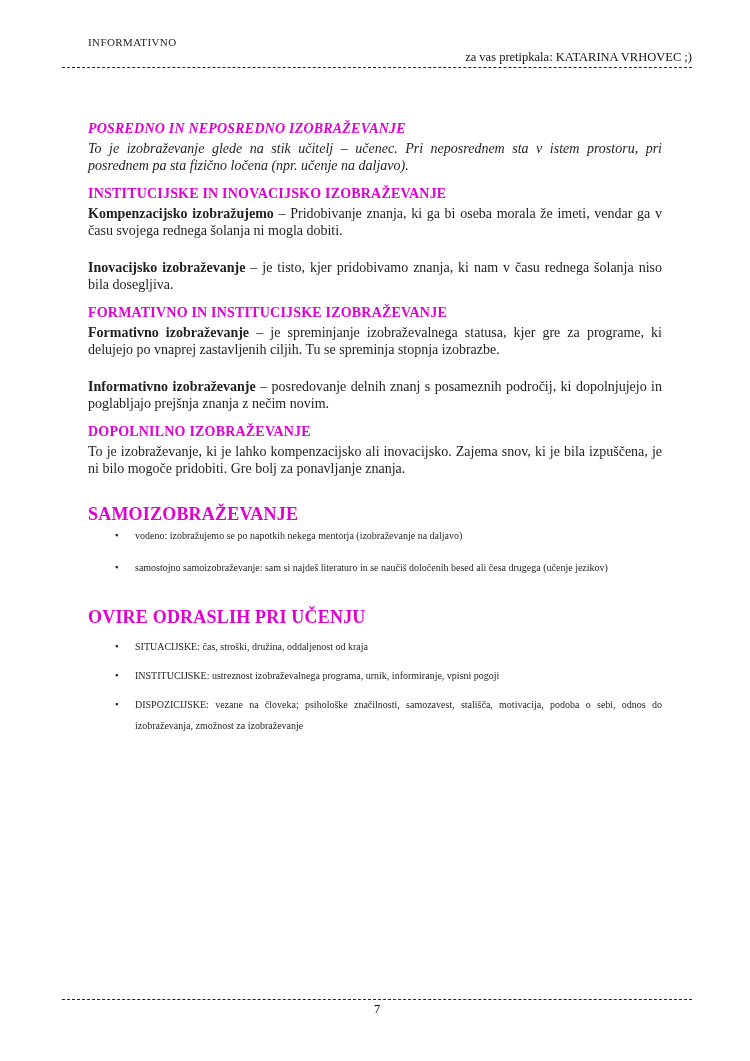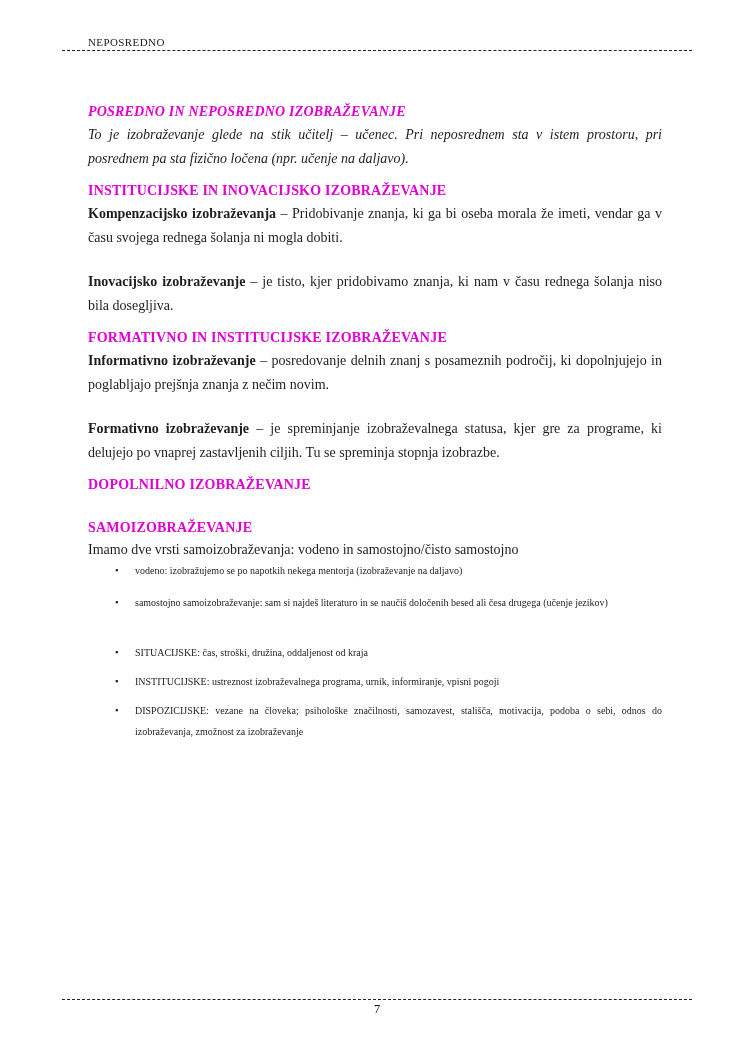--- a/index.html
+++ b/index.html
@@ -36,30 +36,30 @@
   .content { margin: 0 88px; }
   .sec { margin-top: 12px; }
   .sec-first { margin-top: 53px; font-style: italic; }
   .h-small {
     font-size: 14px;
     font-weight: bold;
     color: var(--heading-magenta, #e100d2);
     letter-spacing: 0.2px;
   }
   .h-big {
-    font-size: 14px;
+    font-size: 18px;
     font-weight: bold;
     color: var(--heading-magenta, #e100d2);
     letter-spacing: 0.2px;
   }
   .sec-samo { margin-top: 27px; }
   .sec-ovire { margin-top: 29px; }
   .para {
     font-size: 14px;
-    line-height: 24px;
+    line-height: 17px;
     text-align: justify;
     margin-top: 3px;
   }
   .para + .para { margin-top: 20px; }
   .intro {
     font-size: 14px;
     line-height: 21px;
     margin-top: 3px;
   }
   .bullets { margin-top: 0; }
@@ -96,62 +96,64 @@
     margin-top: 2px;
     color: #111;
   }
 </style>
 </head>
 <body>
 
 <div class="page">
 
   <div class="hdr">
-    <div class="hdr-course">NEPOSREDNO</div>
+    <div class="hdr-course">INFORMATIVNO</div>
+    <div class="hdr-credit">za vas pretipkala: KATARINA VRHOVEC ;)</div>
   </div>
 
   <div class="content">
 
     <div class="sec sec-first">
       <div class="h-small">POSREDNO IN NEPOSREDNO IZOBRAŽEVANJE</div>
       <p class="para"><b></b><span>To je izobraževanje glede na stik učitelj – učenec. Pri neposrednem sta v istem prostoru, pri posrednem pa sta fizično ločena (npr. učenje na daljavo).</span></p>
     </div>
 
     <div class="sec">
       <div class="h-small">INSTITUCIJSKE IN INOVACIJSKO IZOBRAŽEVANJE</div>
-      <p class="para"><b>Kompenzacijsko izobraževanja</b><span> – Pridobivanje znanja, ki ga bi oseba morala že imeti, vendar ga v času svojega rednega šolanja ni mogla dobiti.</span></p>
+      <p class="para"><b>Kompenzacijsko izobražujemo</b><span> – Pridobivanje znanja, ki ga bi oseba morala že imeti, vendar ga v času svojega rednega šolanja ni mogla dobiti.</span></p>
       <p class="para"><b>Inovacijsko izobraževanje</b><span> – je tisto, kjer pridobivamo znanja, ki nam v času rednega šolanja niso bila dosegljiva.</span></p>
     </div>
 
     <div class="sec">
       <div class="h-small">FORMATIVNO IN INSTITUCIJSKE IZOBRAŽEVANJE</div>
+      <p class="para"><b>Formativno izobraževanje</b><span> – je spreminjanje izobraževalnega statusa, kjer gre za programe, ki delujejo po vnaprej zastavljenih ciljih. Tu se spreminja stopnja izobrazbe.</span></p>
       <p class="para"><b>Informativno izobraževanje</b><span> – posredovanje delnih znanj s posameznih področij, ki dopolnjujejo in poglabljajo prejšnja znanja z nečim novim.</span></p>
-      <p class="para"><b>Formativno izobraževanje</b><span> – je spreminjanje izobraževalnega statusa, kjer gre za programe, ki delujejo po vnaprej zastavljenih ciljih. Tu se spreminja stopnja izobrazbe.</span></p>
     </div>
 
     <div class="sec">
       <div class="h-small">DOPOLNILNO IZOBRAŽEVANJE</div>
+      <p class="para"><b></b><span>To je izobraževanje, ki je lahko kompenzacijsko ali inovacijsko. Zajema snov, ki je bila izpuščena, je ni bilo mogoče pridobiti. Gre bolj za ponavljanje znanja.</span></p>
     </div>
 
     <div class="sec sec-samo">
       <div class="h-big">SAMOIZOBRAŽEVANJE</div>
-      <p class="intro">Imamo dve vrsti samoizobraževanja: vodeno in samostojno/čisto samostojno</p>
       <div class="bullets bullets-spaced">
         <div class="bullet">
           <span class="marker">▪</span>
           <div class="btext">vodeno: izobražujemo se po napotkih nekega mentorja (izobraževanje na daljavo)</div>
         </div>
         <div class="bullet">
           <span class="marker">▪</span>
           <div class="btext">samostojno samoizobraževanje: sam si najdeš literaturo in se naučiš določenih besed ali česa drugega (učenje jezikov)</div>
         </div>
       </div>
     </div>
 
     <div class="sec sec-ovire">
+      <div class="h-big">OVIRE ODRASLIH PRI UČENJU</div>
       <div class="bullets">
         <div class="bullet">
           <span class="marker">▪</span>
           <div class="btext">SITUACIJSKE: čas, stroški, družina, oddaljenost od kraja</div>
         </div>
         <div class="bullet">
           <span class="marker">▪</span>
           <div class="btext">INSTITUCIJSKE: ustreznost izobraževalnega programa, urnik, informiranje, vpisni pogoji</div>
         </div>
         <div class="bullet">

